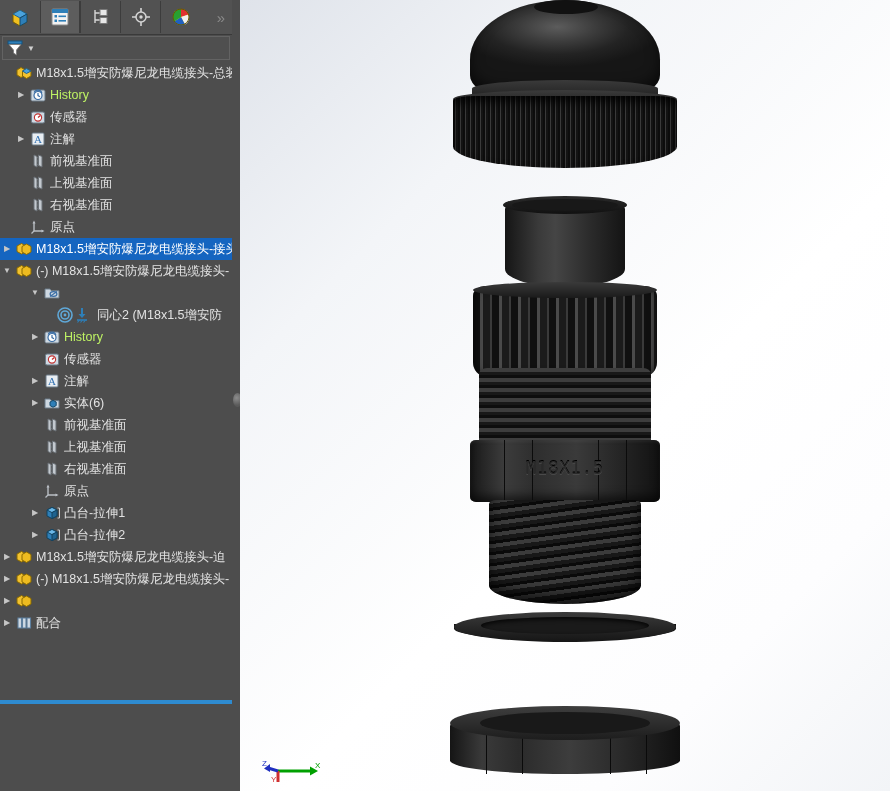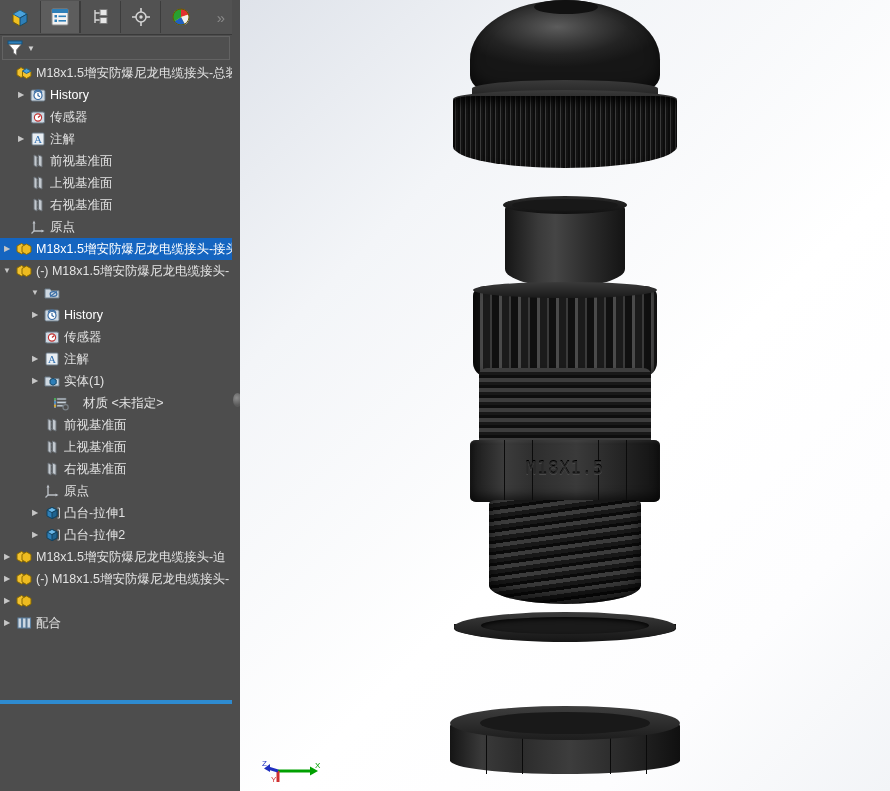--- a/index.html
+++ b/index.html
@@ -101,21 +101,21 @@
   }
   .twisty.open { color: #c6c6c6; }
   .twisty.blank { visibility: hidden; }
   .ico {
     width: 19px; min-width: 19px; height: 18px;
     margin-right: 3px;
     display: flex; align-items: center; justify-content: center;
   }
   .ico.dbl { width: 38px; min-width: 38px; }
   .lbl { overflow: hidden; }
-  .lbl.en { font-size: 12.5px; color: #ffffff; }
+  .lbl.en { font-size: 12.5px; color: #bef264; }
 
   
   .i0 { padding-left: 0px; }
   .i1 { padding-left: 14px; }
   .i2 { padding-left: 28px; }
   .i3 { padding-left: 42px; }
 
   
   #rollback {
     position: absolute;
@@ -483,20 +483,35 @@
         <div class="row i2">
           <span class="twisty open">▼</span>
           <span class="ico">
             <svg width="18" height="18" viewBox="0 0 18 18">
               <path d="M2 5 L7 5 L8.3 6.7 L16 6.7 L16 14 L2 14 Z" fill="#cfd9e2" stroke="#6b7a88"></path>
               <ellipse cx="10.5" cy="10" rx="3.4" ry="2.4" fill="none" stroke="#3b6ea5" stroke-width="1.2"></ellipse>
               <path d="M7 12.5 L14 7.5" stroke="#3b6ea5" stroke-width="1.1"></path>
             </svg>
           </span>
         </div>
+        <div class="row i3">
+          <span class="twisty blank">▶</span>
+          <span class="ico dbl">
+            <svg width="38" height="18" viewBox="0 0 38 18">
+              <circle cx="9" cy="9" r="7" fill="none" stroke="#5fa8d8" stroke-width="1.6"></circle>
+              <circle cx="9" cy="9" r="4" fill="none" stroke="#5fa8d8" stroke-width="1.6"></circle>
+              <circle cx="9" cy="9" r="1.4" fill="#5fa8d8"></circle>
+              <path d="M26 2 L26 9" stroke="#2e7fb8" stroke-width="2"></path>
+              <polygon points="22.5,8 29.5,8 26,12" fill="#2e7fb8"></polygon>
+              <path d="M21 14 L31 14" stroke="#2e7fb8" stroke-width="1.6"></path>
+              <path d="M21.5 16.5 L23.5 14 M24.5 16.5 L26.5 14 M27.5 16.5 L29.5 14" stroke="#2e7fb8" stroke-width="1.1"></path>
+            </svg>
+          </span>
+          <span class="lbl">同心2 (M18x1.5增安防</span>
+        </div>
         <div class="row i2">
           <span class="twisty">▶</span>
           <span class="ico">
             <svg width="18" height="18" viewBox="0 0 18 18">
               <rect x="2" y="4" width="14" height="11" rx="1.5" fill="#cfd9e2" stroke="#6b7a88"></rect>
               <circle cx="9" cy="9.5" r="4" fill="#ffffff" stroke="#3b6ea5" stroke-width="1.2"></circle>
               <path d="M9 7 L9 9.6 L11 10.8" stroke="#3b6ea5" stroke-width="1.2" fill="none"></path>
               <path d="M5.2 6.6 A4 4 0 0 1 12.8 7.2" stroke="#3b6ea5" stroke-width="1.2" fill="none"></path>
             </svg>
           </span>
@@ -524,37 +539,21 @@
           <span class="lbl">注解</span>
         </div>
         <div class="row i2">
           <span class="twisty">▶</span>
           <span class="ico">
             <svg width="18" height="18" viewBox="0 0 18 18">
               <path d="M2 5 L7 5 L8.3 6.7 L16 6.7 L16 14 L2 14 Z" fill="#cfd9e2" stroke="#6b7a88"></path>
               <path d="M7 8 L10 6.4 L13.2 8 L13.2 11.6 L10 13.2 L7 11.6 Z" fill="#2e7fb8" stroke="#14496b"></path>
             </svg>
           </span>
-          <span class="lbl">实体(1)</span>
-        </div>
-        <div class="row i2">
-          <span class="twisty blank">▶</span>
-          <span class="ico dbl">
-            <svg width="18" height="18" viewBox="0 0 18 18">
-              <path d="M3 4 L3 14" stroke="#b6bcc2" stroke-width="1.2"></path>
-              <rect x="5" y="4.2" width="9" height="1.6" fill="#cfd9e2" stroke="#7a8288" stroke-width="0.6"></rect>
-              <rect x="5" y="7.6" width="9" height="1.6" fill="#cfd9e2" stroke="#7a8288" stroke-width="0.6"></rect>
-              <rect x="5" y="11" width="6" height="1.6" fill="#cfd9e2" stroke="#7a8288" stroke-width="0.6"></rect>
-              <circle cx="3" cy="5" r="1.1" fill="#3bb04a"></circle>
-              <circle cx="3" cy="8.4" r="1.1" fill="#3b8fd0"></circle>
-              <circle cx="3" cy="11.8" r="1.1" fill="#e0b020"></circle>
-              <circle cx="13.6" cy="13.2" r="2.6" fill="none" stroke="#7a8288" stroke-width="1.2"></circle>
-            </svg>
-          </span>
-          <span class="lbl">材质 &lt;未指定&gt;</span>
+          <span class="lbl">实体(6)</span>
         </div>
         <div class="row i2">
           <span class="twisty blank">▶</span>
           <span class="ico">
             <svg width="18" height="18" viewBox="0 0 18 18">
               <path d="M5 3 L8 4.5 L8 15 L5 13.5 Z" fill="#c3c9cf" stroke="#6a7076"></path>
               <path d="M9.5 3 L13 4.5 L13 15 L9.5 13.5 Z" fill="#c3c9cf" stroke="#6a7076"></path>
               <path d="M8 5.5 L9.5 5.5 M8 9 L9.5 9 M8 12.5 L9.5 12.5" stroke="#6a7076" stroke-width="1"></path>
             </svg>
           </span>

